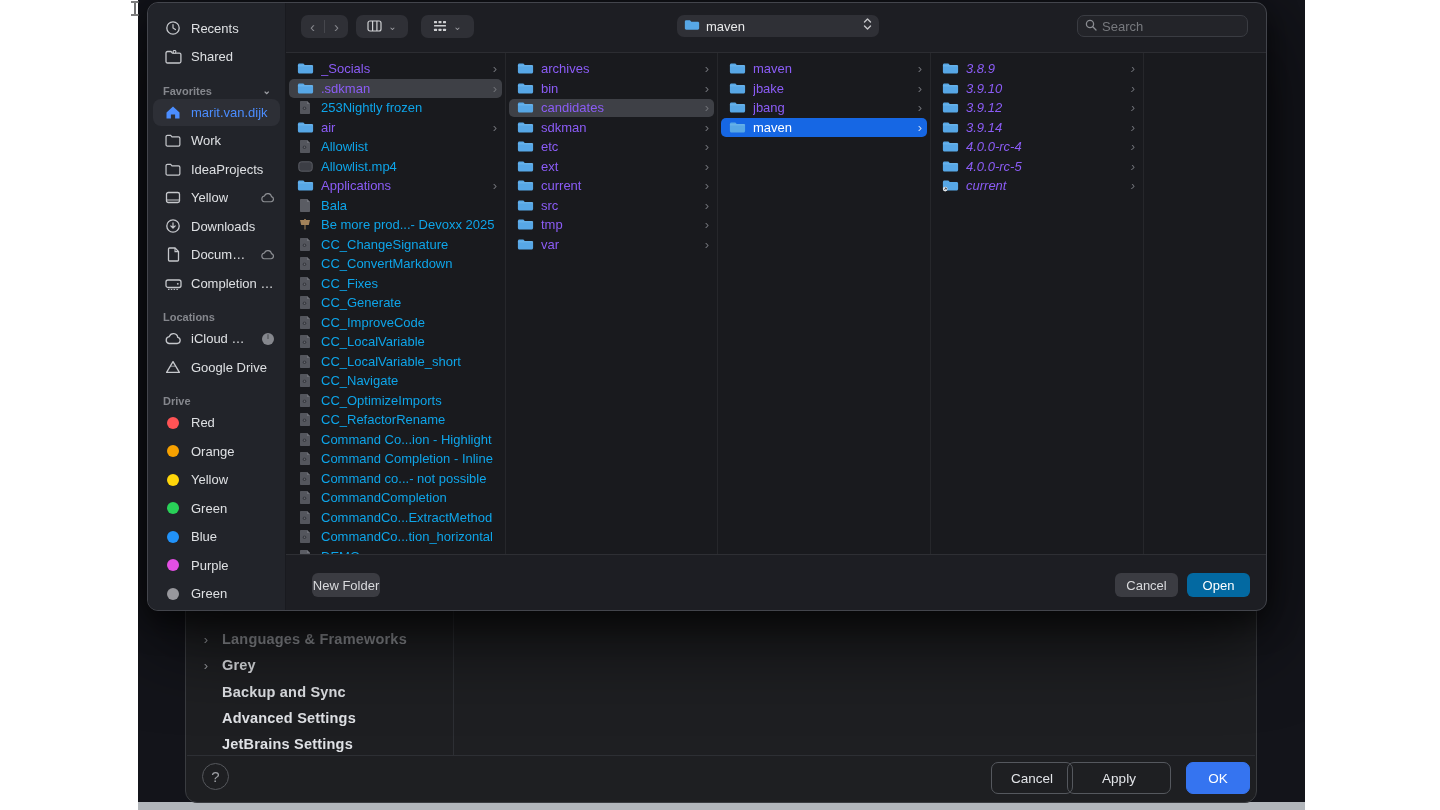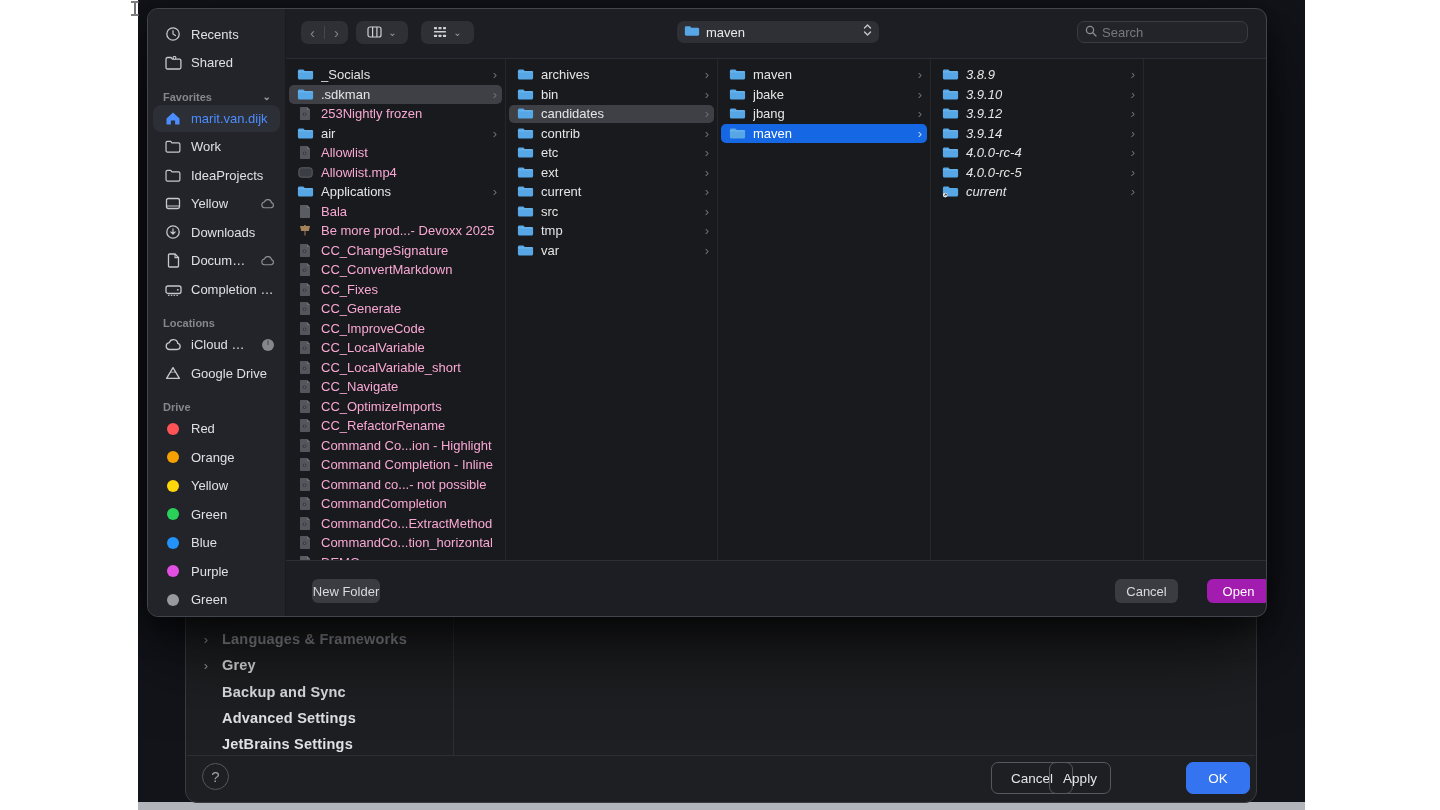--- a/index.html
+++ b/index.html
@@ -19,25 +19,25 @@
   .tree-label { font-size:14.5px; font-weight:700; color:#dfe1e5; letter-spacing:.2px; }
   .tree-label.dim { color:#8f9196; }
   #idea-vdiv { position:absolute; left:267px; top:455px; width:1px; height:149px; background:#2d2f34; }
   #idea-hdiv { position:absolute; left:1px; right:1px; top:604px; height:1px; background:#2d2f34; }
   #help-btn { position:absolute; left:16px; top:612px; width:27px; height:27px; border-radius:50%;
     border:1.5px solid #55575c; color:#9fa1a6; font-size:15px; display:flex; align-items:center; justify-content:center; }
   .ij-btn { position:absolute; top:611px; height:32px; border-radius:7px; border:1px solid #55585e;
     background:transparent; color:#e2e4e8; font-size:13.5px; display:flex; align-items:center; justify-content:center;
     font-family:"Liberation Sans", sans-serif; }
   #ij-cancel { left:805px; width:82px; }
-  #ij-apply  { left:863px; width:62px; }
+  #ij-apply  { left:881px; width:104px; }
   #ij-ok     { left:1000px; width:64px; background:#3574f0; border-color:#3574f0; color:#fff; }
 
   
-  #dlg { position:absolute; left:9px; top:8px; width:1120px; height:609px; border-radius:11px;
+  #dlg { position:absolute; left:9px; top:2px; width:1120px; height:609px; border-radius:11px;
     background:#1d1e23; border:1px solid #43454c; overflow:hidden;
     box-shadow:0 30px 80px rgba(0,0,0,.65), 0 10px 30px rgba(0,0,0,.55); }
 
   
   #sb { position:absolute; left:0; top:0; bottom:0; width:138px; background:#22242a; border-right:1px solid #191a1f; padding-top:11px; }
   .sb-item { height:28.5px; display:flex; align-items:center; padding:0 10px 0 15px; gap:8px; position:relative; }
   .sb-item .pill { position:absolute; left:5px; right:5px; top:1px; bottom:1px; border-radius:8px; background:#2d2f36; z-index:0; }
   .sb-item > * { z-index:1; }
   .sb-ic { width:20px; height:18px; display:flex; align-items:center; justify-content:center; flex:none; }
   .sb-label { font-size:13px; color:#dee0e3; white-space:nowrap; overflow:hidden; text-overflow:ellipsis; }
@@ -69,34 +69,34 @@
   #cols { position:absolute; left:0; right:0; top:49px; height:503px; background:#191a1e;
     border-top:1px solid #2c2d32; border-bottom:1px solid #2e2f34; display:flex; overflow:hidden; }
   .col { height:100%; border-right:1px solid #26272b; padding-top:6px; overflow:hidden; }
   .col:last-child { border-right:none; }
   .row { height:19.5px; display:flex; align-items:center; padding:0 8px 0 10px; gap:7px; position:relative; }
   .row .rpill { position:absolute; left:3px; right:3px; top:.5px; bottom:.5px; border-radius:5px; z-index:0; }
   .row.sel-gray .rpill { background:#3e4046; }
   .row.sel-blue .rpill { background:#1667e4; }
   .row > * { z-index:1; }
   .r-ic { width:18px; display:flex; align-items:center; justify-content:center; flex:none; }
-  .r-name { font-size:13px; color:#e5e5e5; white-space:nowrap; overflow:hidden; text-overflow:ellipsis; flex:1; }
-  .row.disabled .r-name { color:#f9a8d4; }
+  .r-name { font-size:13px; color:#8b5cf6; white-space:nowrap; overflow:hidden; text-overflow:ellipsis; flex:1; }
+  .row.disabled .r-name { color:#0ea5e9; }
   .r-chev { font-size:13px; color:#6e7076; flex:none; line-height:1; }
   .row.sel-blue .r-name { color:#ffffff; }
   .row.sel-blue .r-chev { color:#c3d8fb; }
 
   
   #dlg-footer { position:absolute; left:0; right:0; bottom:0; top:553px; }
   .dlg-btn { position:absolute; top:17px; height:24px; border-radius:6px; background:#3b3c42;
     color:#d9dadd; font-size:13px; display:flex; align-items:center; justify-content:center;
     font-family:"Liberation Sans", sans-serif; border:none; }
   #btn-newfolder { left:26px; width:68px; }
   #btn-cancel { left:829px; width:63px; }
-  #btn-open { left:901px; width:63px; background:#a21caf; color:#fff;margin-left:20px; }
+  #btn-open { left:901px; width:63px; background:#0369a1; color:#fff; }
 
   
   #cursor { position:absolute; left:128px; top:0px; width:14px; height:18px; z-index:50; }
 </style>
 </head>
 <body>
 
 <div id="screen">
   <div id="desktop-strip"></div>
 
@@ -667,21 +667,21 @@
               <span class="r-name">candidates</span>
               <span class="r-chev">›</span>
             </div>
             <div class="row">
               <span class="r-ic">
                 <svg width="17" height="13" viewBox="0 0 19 14">
                   <path d="M1 3.1c0-1 .7-1.7 1.7-1.7h4.4l1.6 1.7h7.6c1 0 1.7.7 1.7 1.7v6.1c0 1-.7 1.7-1.7 1.7H2.7c-1 0-1.7-.7-1.7-1.7z" fill="#57a7e6"></path>
                   <path d="M1 4h17" stroke="#7fc0ef" stroke-width=".8" opacity=".8"></path>
                 </svg>
               </span>
-              <span class="r-name">contrib</span>
+              <span class="r-name">sdkman</span>
               <span class="r-chev">›</span>
             </div>
             <div class="row">
               <span class="r-ic">
                 <svg width="17" height="13" viewBox="0 0 19 14">
                   <path d="M1 3.1c0-1 .7-1.7 1.7-1.7h4.4l1.6 1.7h7.6c1 0 1.7.7 1.7 1.7v6.1c0 1-.7 1.7-1.7 1.7H2.7c-1 0-1.7-.7-1.7-1.7z" fill="#57a7e6"></path>
                   <path d="M1 4h17" stroke="#7fc0ef" stroke-width=".8" opacity=".8"></path>
                 </svg>
               </span>
               <span class="r-name">etc</span>

